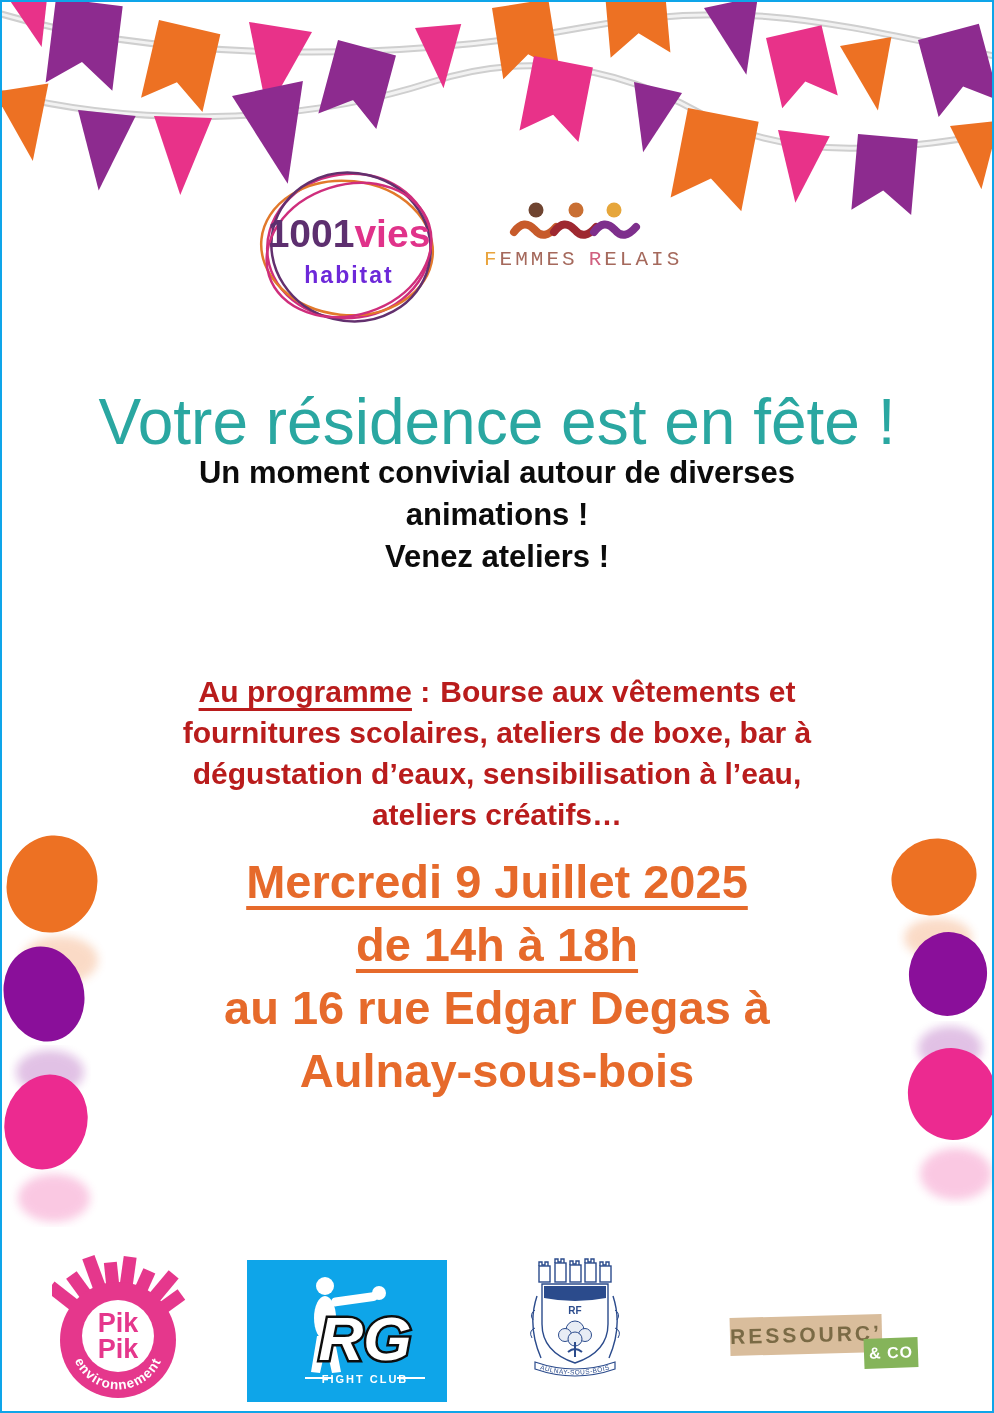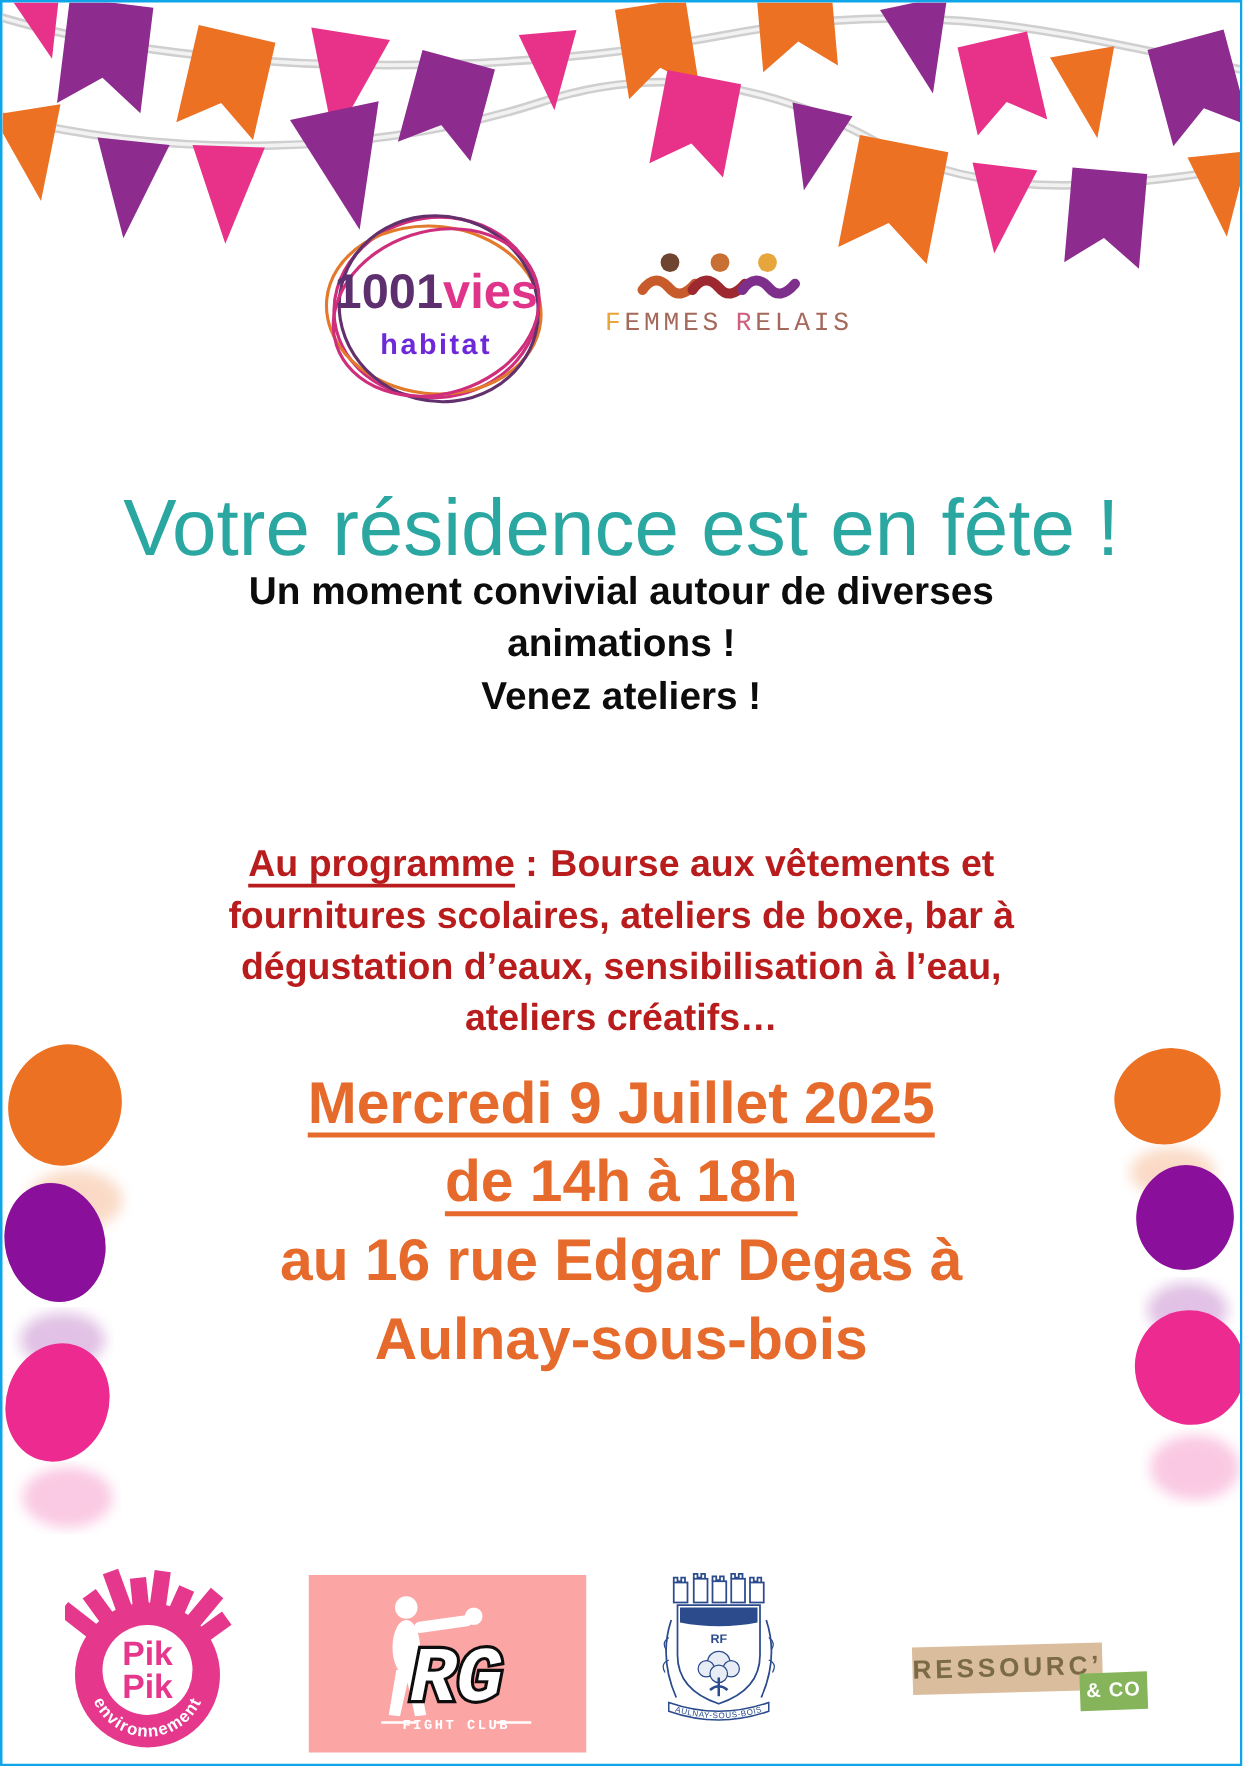--- a/index.html
+++ b/index.html
@@ -28,21 +28,21 @@
   .logo-1001 .p1{color:#5D2F6F;font-size:39px;font-weight:bold;}
   .logo-1001 .p2{color:#E0338A;font-size:39px;font-weight:bold;}
   .logo-1001 .hab{color:#6d28d9;font-size:23px;font-weight:bold;letter-spacing:2px;line-height:26px;}
   
   .logo-fr{left:482px;top:198px;width:190px;height:80px;text-align:right;font-family:Liberation Mono, monospace;}
   .logo-fr .fr-text{font-size:21px;letter-spacing:3px;color:#A5695C;margin-top:2px;white-space:nowrap;}
   .logo-fr .fr-f{color:#E9A43C;}
   .logo-fr .fr-r{color:#D0607F;margin-left:11px;}
   
   .logo-pikpik{left:50px;top:1250px;width:136px;height:158px;}
-  .logo-rg{left:245px;top:1258px;width:222px;height:142px;background:#fca5a5;font-family:Liberation Mono, monospace;}
+  .logo-rg{left:245px;top:1258px;width:200px;height:142px;background:#0ea5e9;}
   .logo-aulnay{left:527px;top:1256px;width:92px;height:120px;}
   .logo-ressourc{left:728px;top:1312px;width:200px;height:56px;}
   .ressourc-box{
     position:absolute;left:0;top:2px;width:152px;height:38px;background:#D9BD9C;
     transform:rotate(-1.5deg);display:flex;align-items:center;justify-content:center;
     color:#7A6A45;font-weight:bold;font-size:21px;letter-spacing:3px;
   }
   .ressourc-green{
     position:absolute;left:134px;top:24px;width:54px;height:30px;background:#85B45A;
     display:flex;align-items:center;justify-content:center;color:#ffffff;

